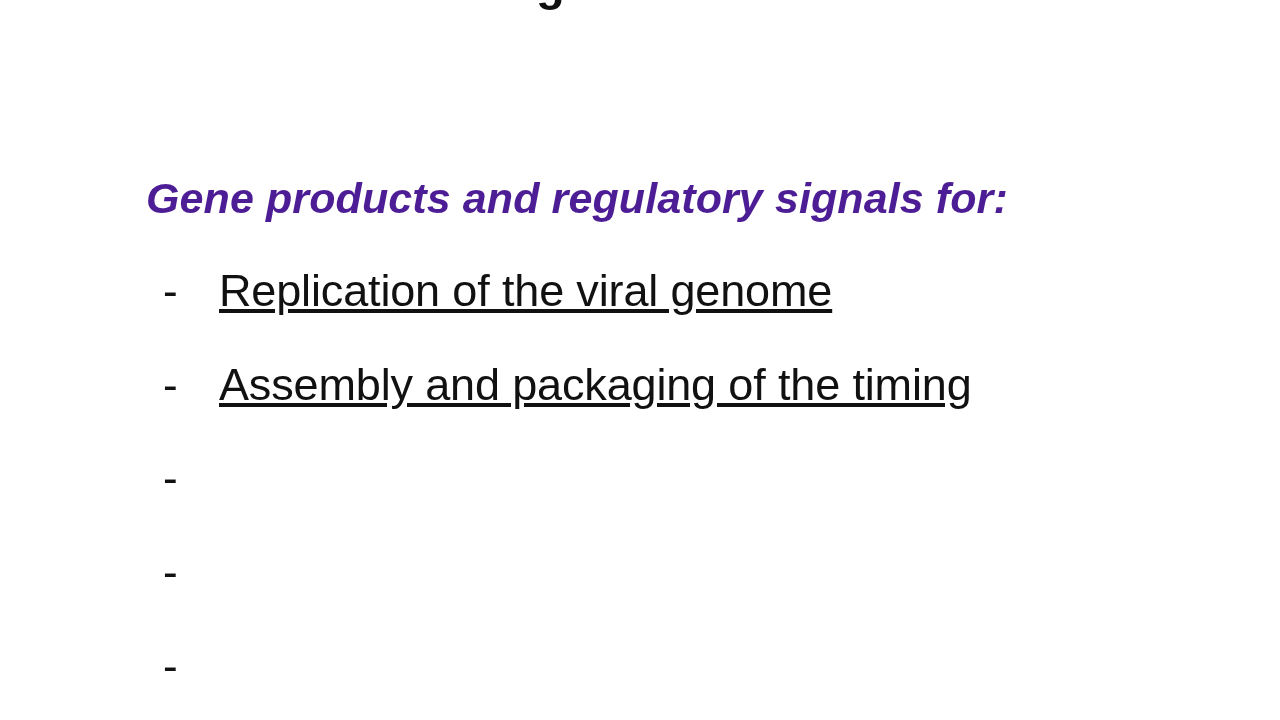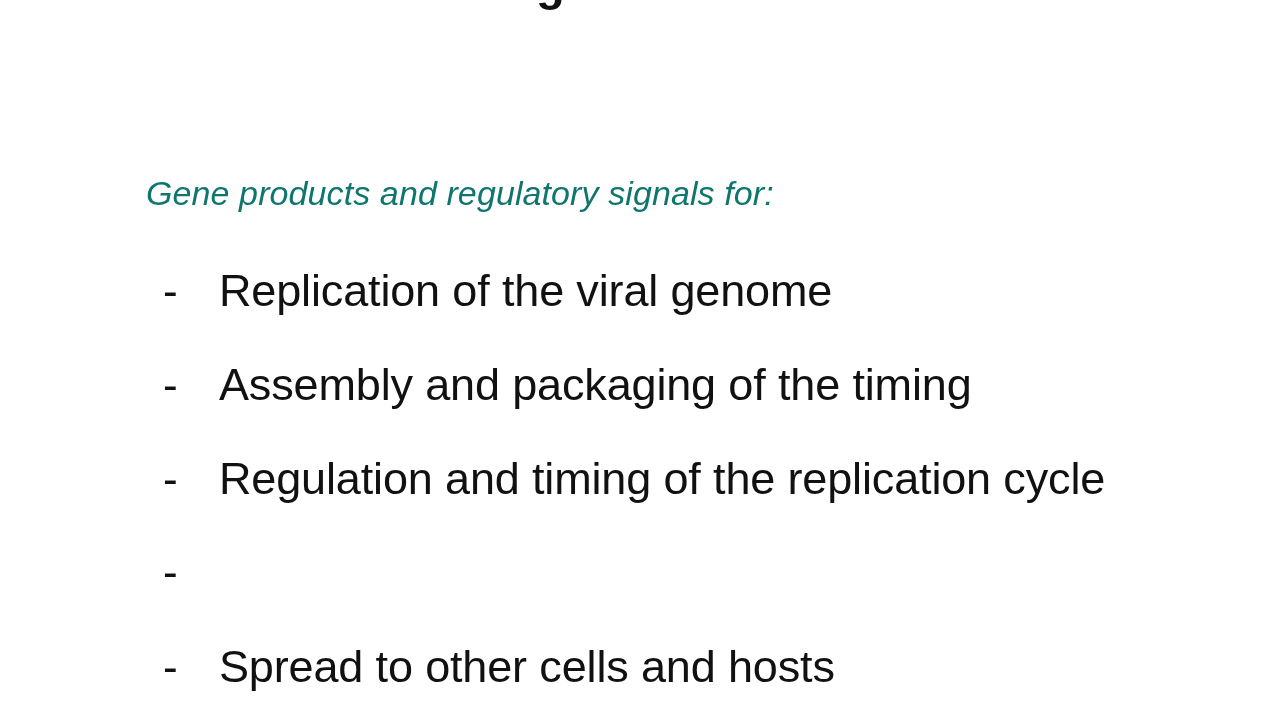--- a/index.html
+++ b/index.html
@@ -42,25 +42,25 @@
     white-space: nowrap;
   }
 
   
   #lead-in {
     position: absolute;
     left: 146px;
     top: 174px;
     font-family: "Liberation Sans", "DejaVu Sans", sans-serif;
     font-style: italic;
-    font-weight: 400;
-    font-size: 34px;
+    font-weight: 700;
+    font-size: 43px;
     line-height: 1.15;
     letter-spacing: 0.1px;
-    color: #0f766e;
+    color: #4c1d95;
     white-space: nowrap;
   }
 
   
   #bullet-list {
     position: absolute;
     left: 163px;
     top: 268px;
     margin: 0;
     padding: 0;
@@ -84,20 +84,21 @@
     color: #111111;
   }
 
   .bullet-text {
     font-family: "Liberation Sans", "DejaVu Sans", sans-serif;
     font-size: 45px;
     font-weight: 400;
     line-height: 1;
     letter-spacing: -0.15px;
     color: #111111;
+    text-decoration: underline;
   }
 </style>
 </head>
 <body>
 
 <div id="slide">
 
   <div id="slide-title">genome?</div>
 
   <div id="lead-in">Gene products and regulatory signals for:</div>
@@ -109,27 +110,25 @@
       <span class="bullet-text">Replication of the viral genome</span>
     </li>
 
     <li class="bullet-row">
       <span class="bullet-marker">-</span>
       <span class="bullet-text">Assembly and packaging of the timing</span>
     </li>
 
     <li class="bullet-row">
       <span class="bullet-marker">-</span>
-      <span class="bullet-text">Regulation and timing of the replication cycle</span>
     </li>
 
     <li class="bullet-row">
       <span class="bullet-marker">-</span>
     </li>
 
     <li class="bullet-row">
       <span class="bullet-marker">-</span>
-      <span class="bullet-text">Spread to other cells and hosts</span>
     </li>
 
   </ul>
 
 </div>
 
 </body></html>

